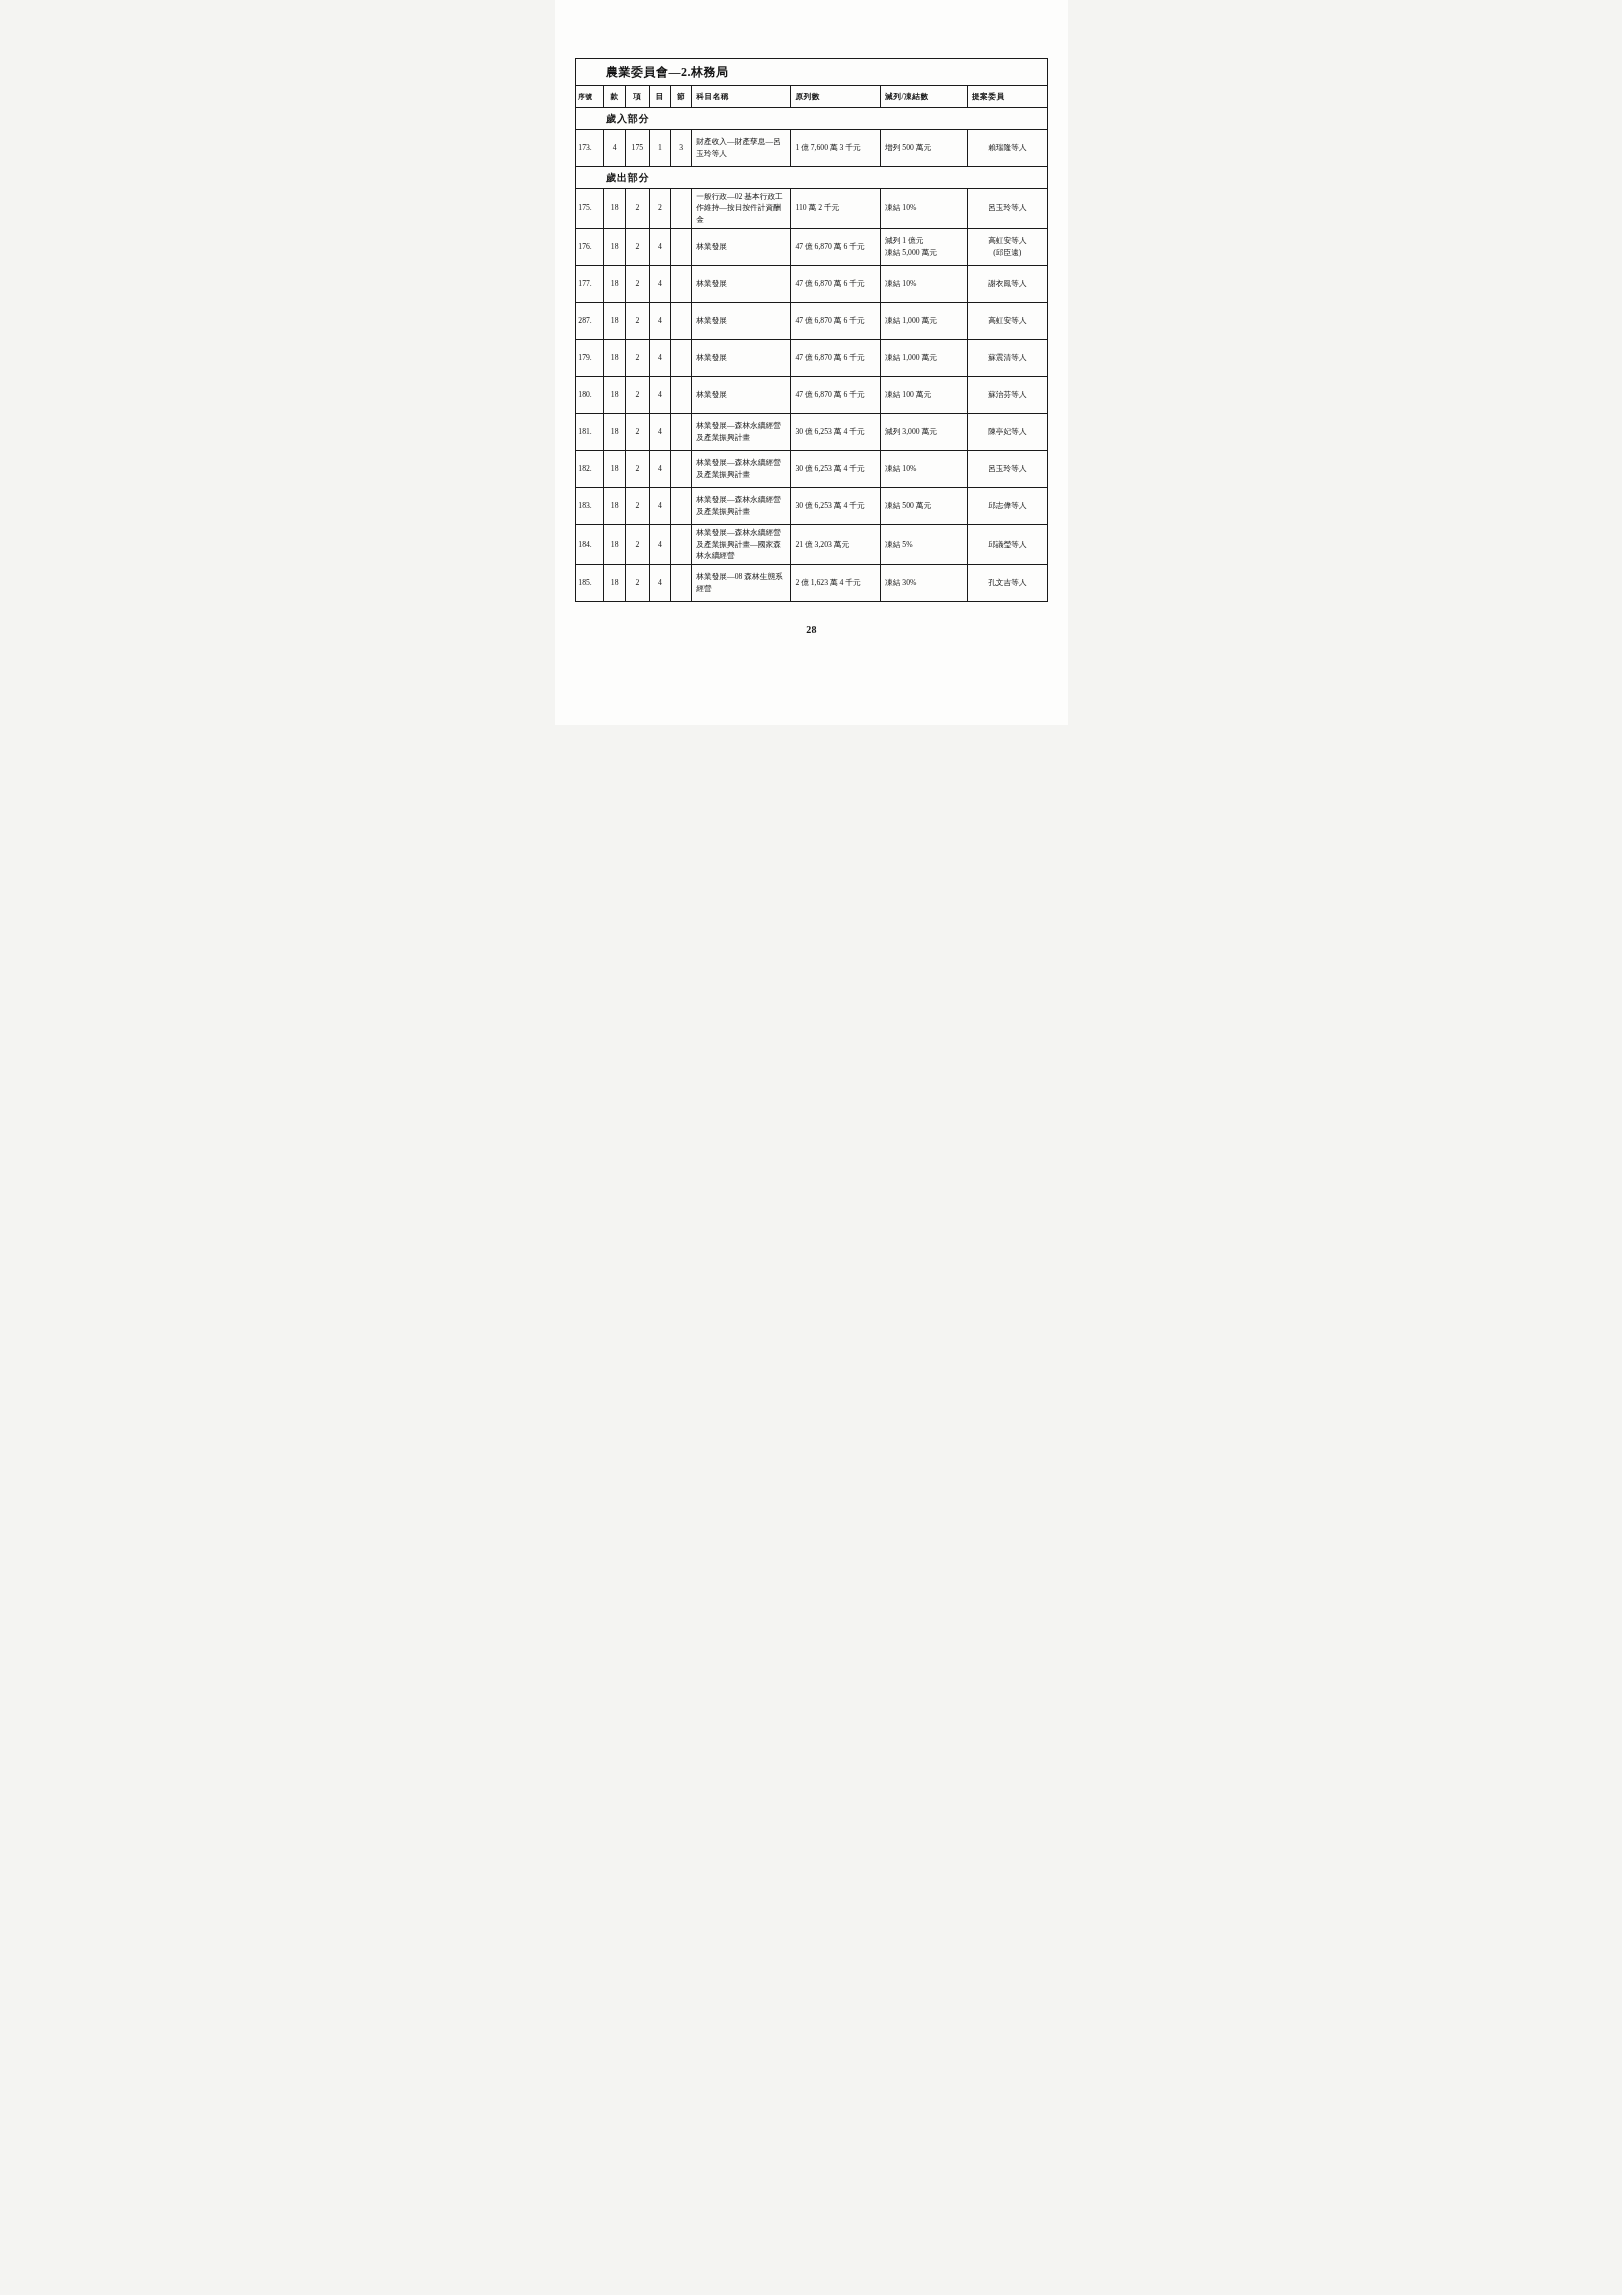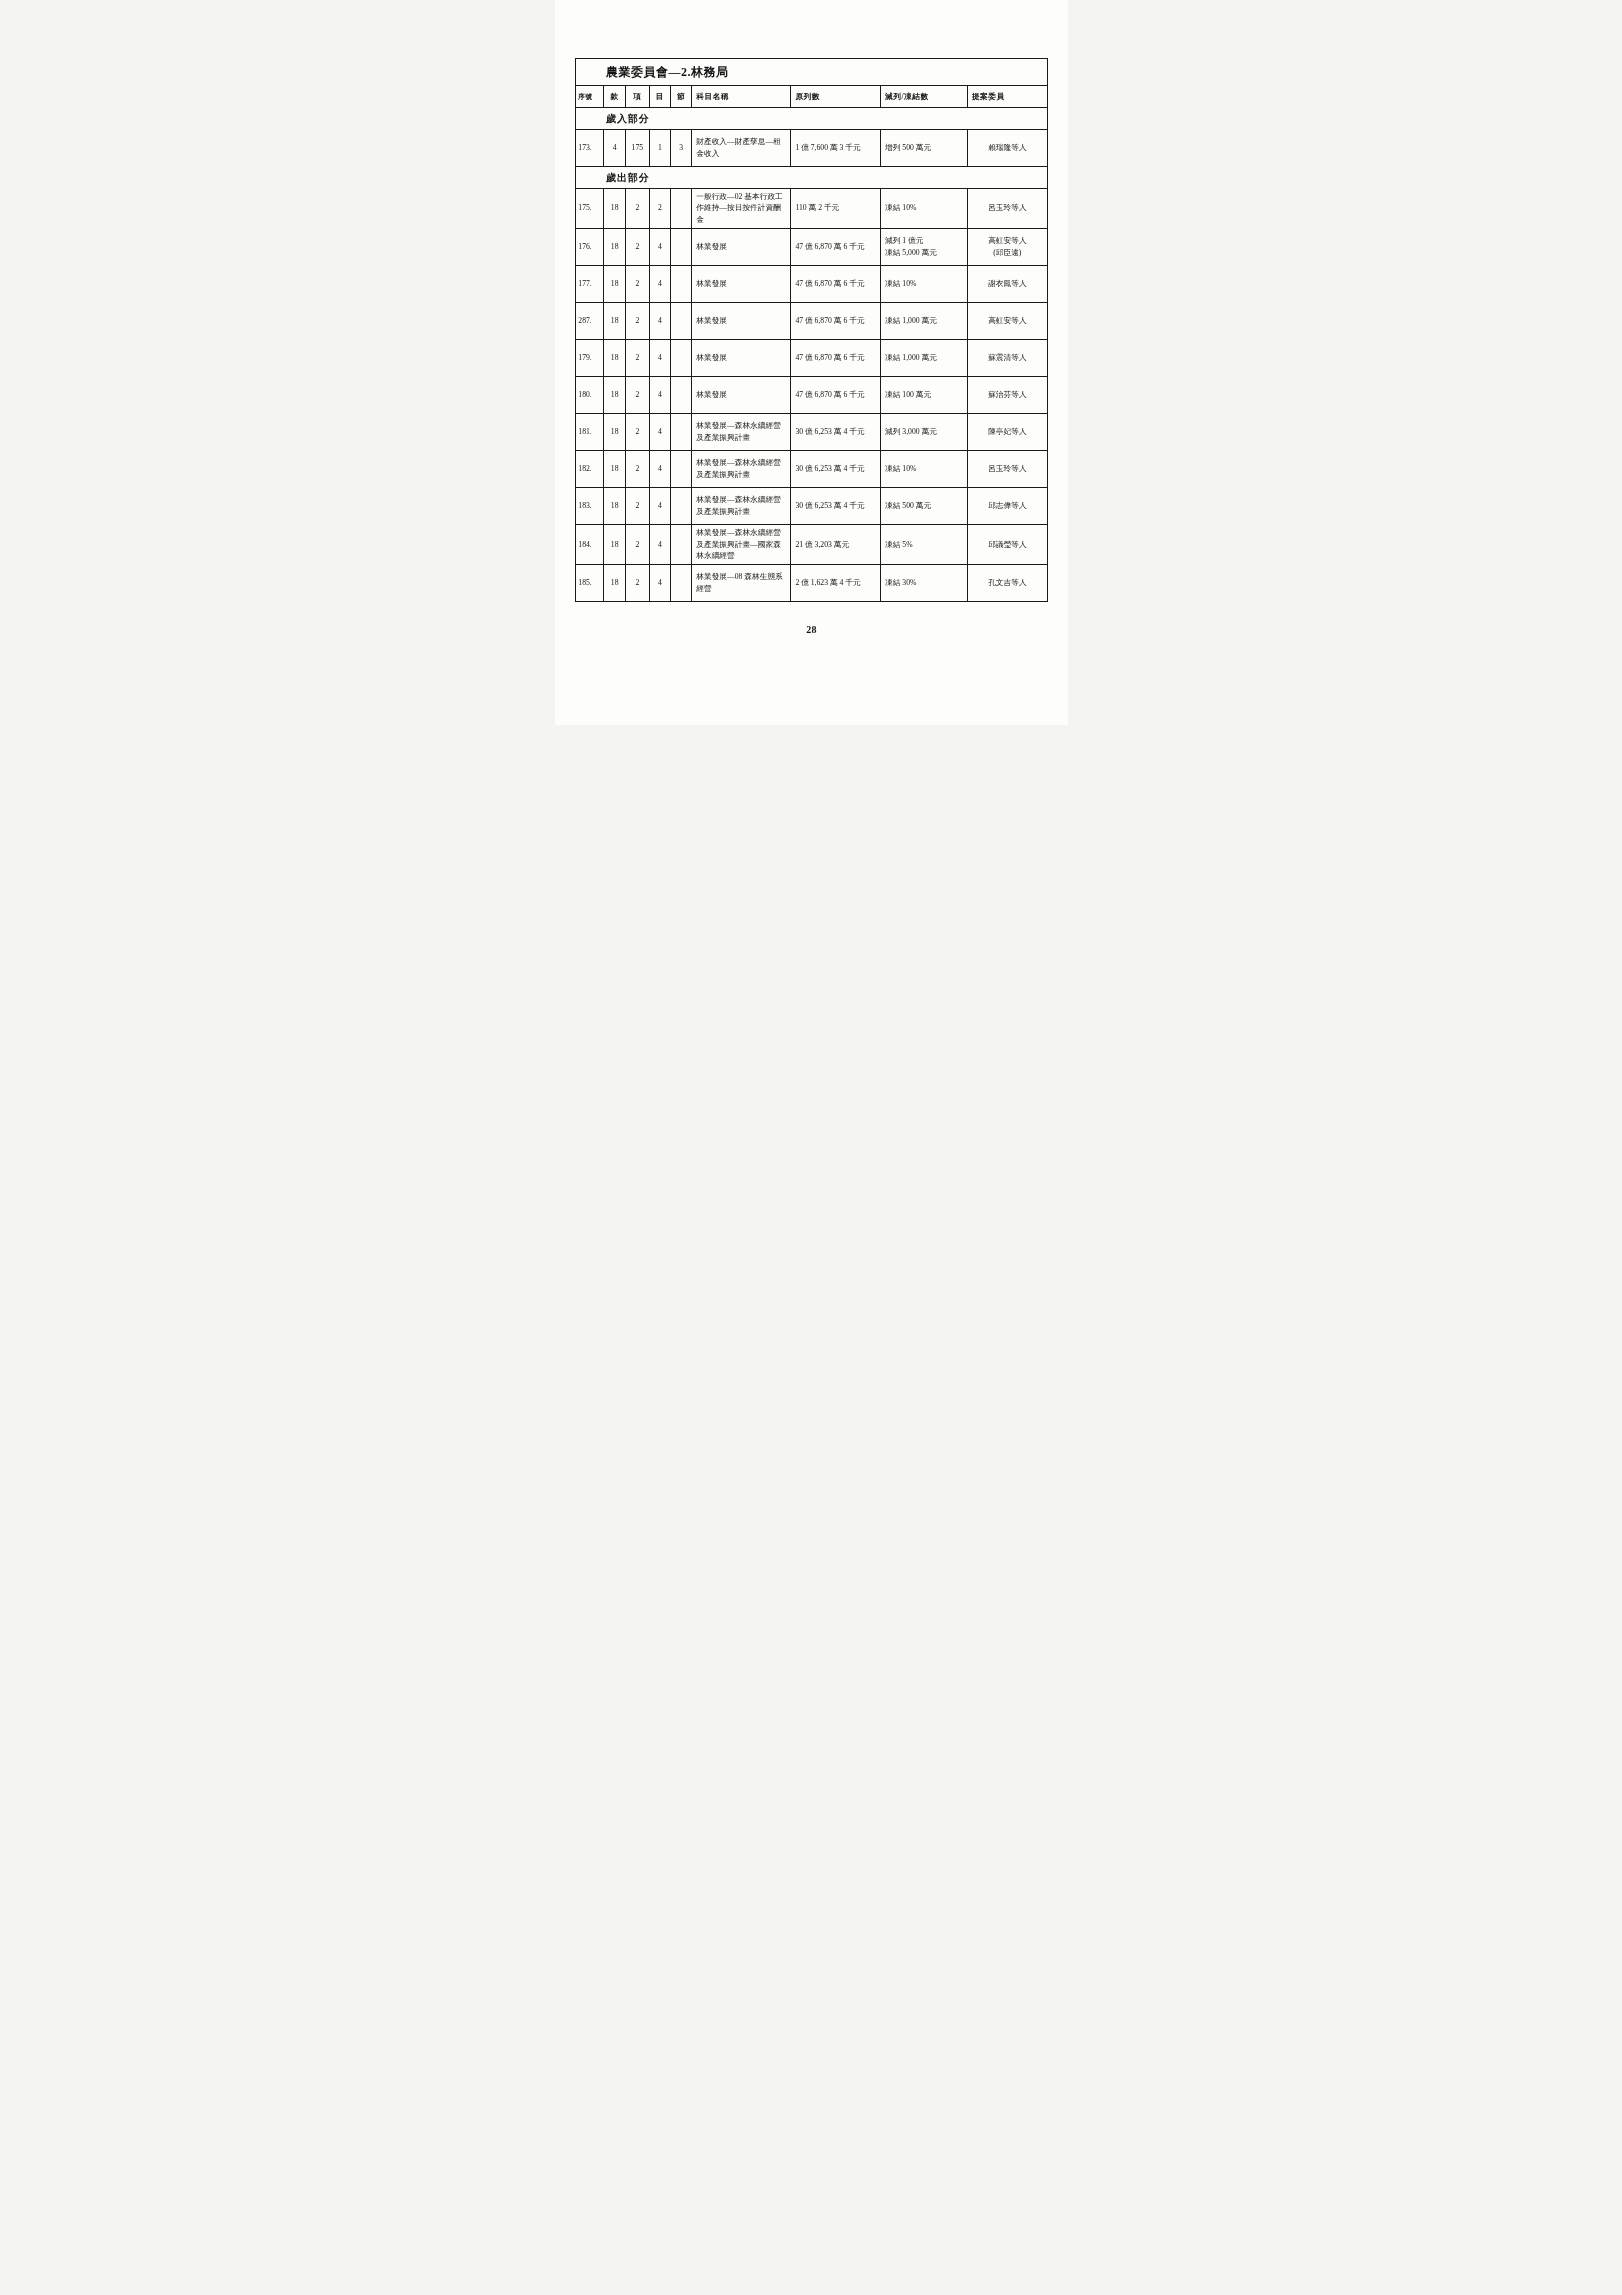--- a/index.html
+++ b/index.html
@@ -124,21 +124,21 @@
     <tbody>
         <tr class="section-row">
           <td colspan="9">歲入部分</td>
         </tr>
         <tr class="item-row">
           <td class="cell-seq">173.</td>
           <td class="cell-kuan">4</td>
           <td class="cell-xiang">175</td>
           <td class="cell-mu">1</td>
           <td class="cell-jie">3</td>
-          <td class="cell-subject">財產收入—財產孳息—租金收入</td>
+          <td class="cell-subject">財產收入—財產孳息—呂玉玲等人</td>
           <td class="cell-original">1 億 7,600 萬 3 千元</td>
           <td class="cell-reduction">增列 500 萬元</td>
           <td class="cell-proposer">賴瑞隆等人</td>
         </tr>
         <tr class="section-row">
           <td colspan="9">歲出部分</td>
         </tr>
         <tr class="item-row">
           <td class="cell-seq">175.</td>
           <td class="cell-kuan">18</td>

